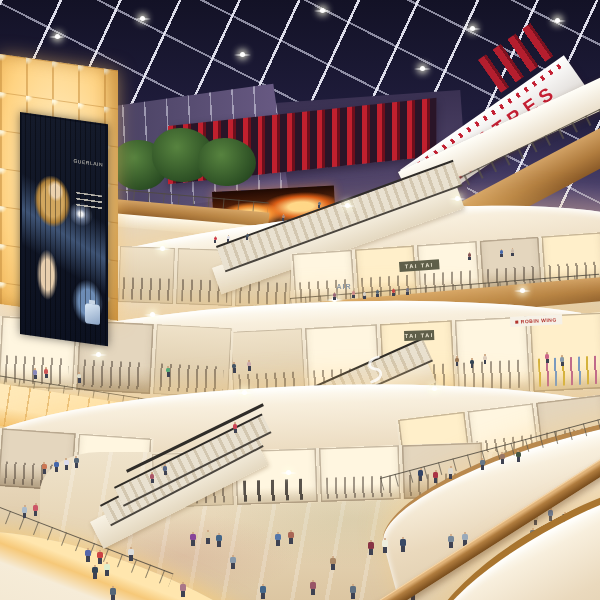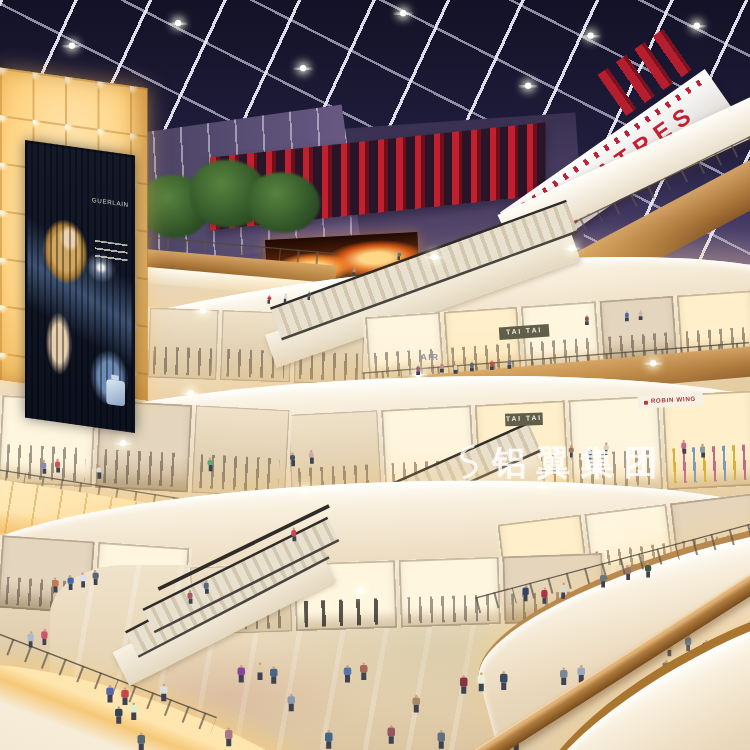--- a/index.html
+++ b/index.html
@@ -624,18 +624,17 @@
         <span class="pl" style="background:#3e4252"></span>
       </div>
     </div>
 
   <div class="abs deck" style="left:402px;top:600px;width:345px;height:260px;transform:rotate(-28deg);border-top:7px solid #a9752f;"></div>
 
   <div class="abs watermark">
     <svg width="26" height="34" viewBox="0 0 24 30">
       <path d="M15 3 C6 5 4 13 12 14 C20 15 19 23 9 26" stroke="rgba(255,255,255,.8)" stroke-width="2.6" fill="none" stroke-linecap="round"></path>
     </svg>
-    <span>铝翼集团</span>
   </div>
 
   <div class="abs wood fg-rail"></div>
 
 </div>
 
 </body></html>

